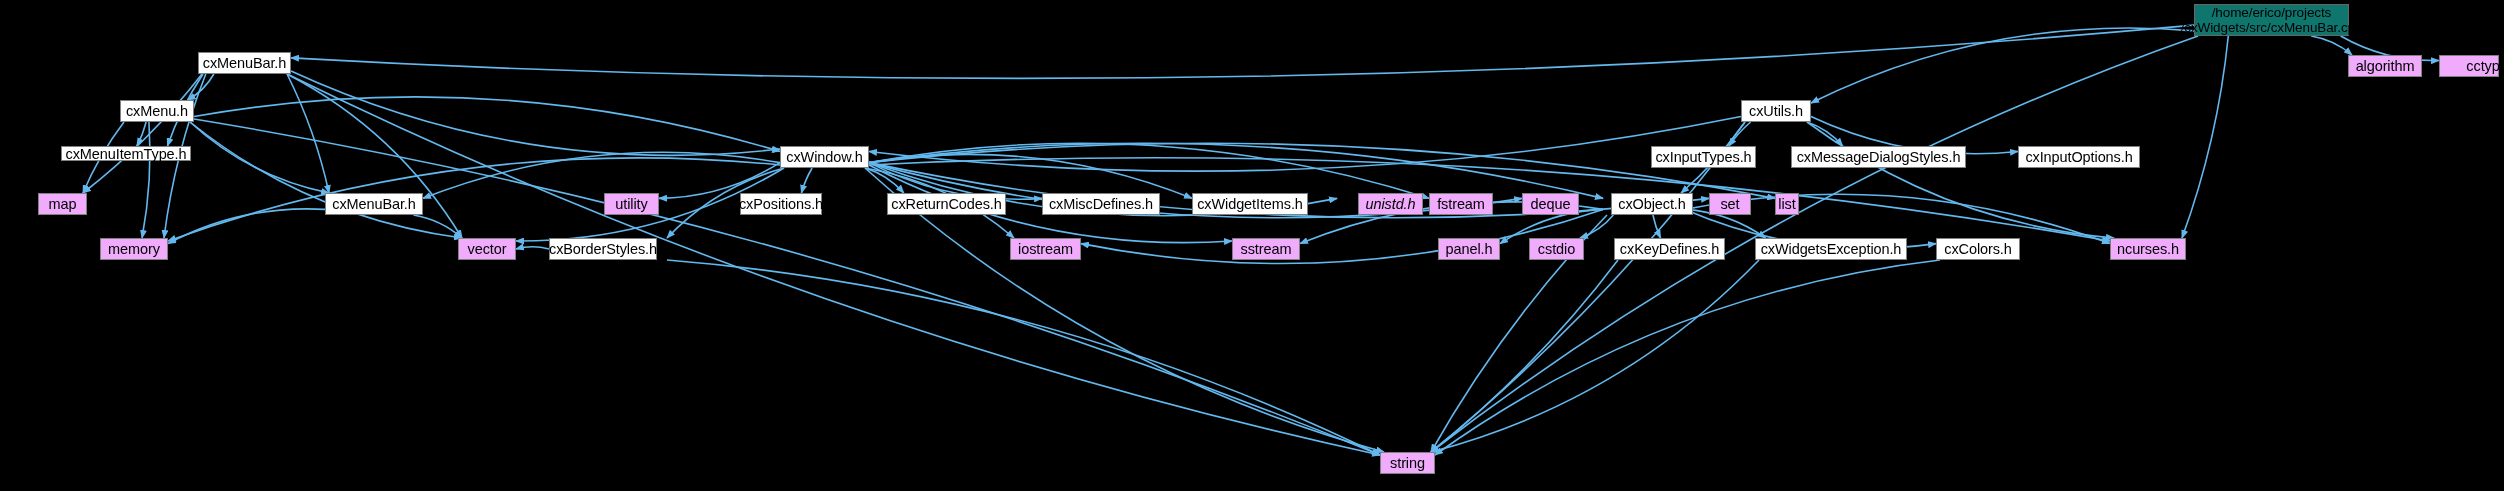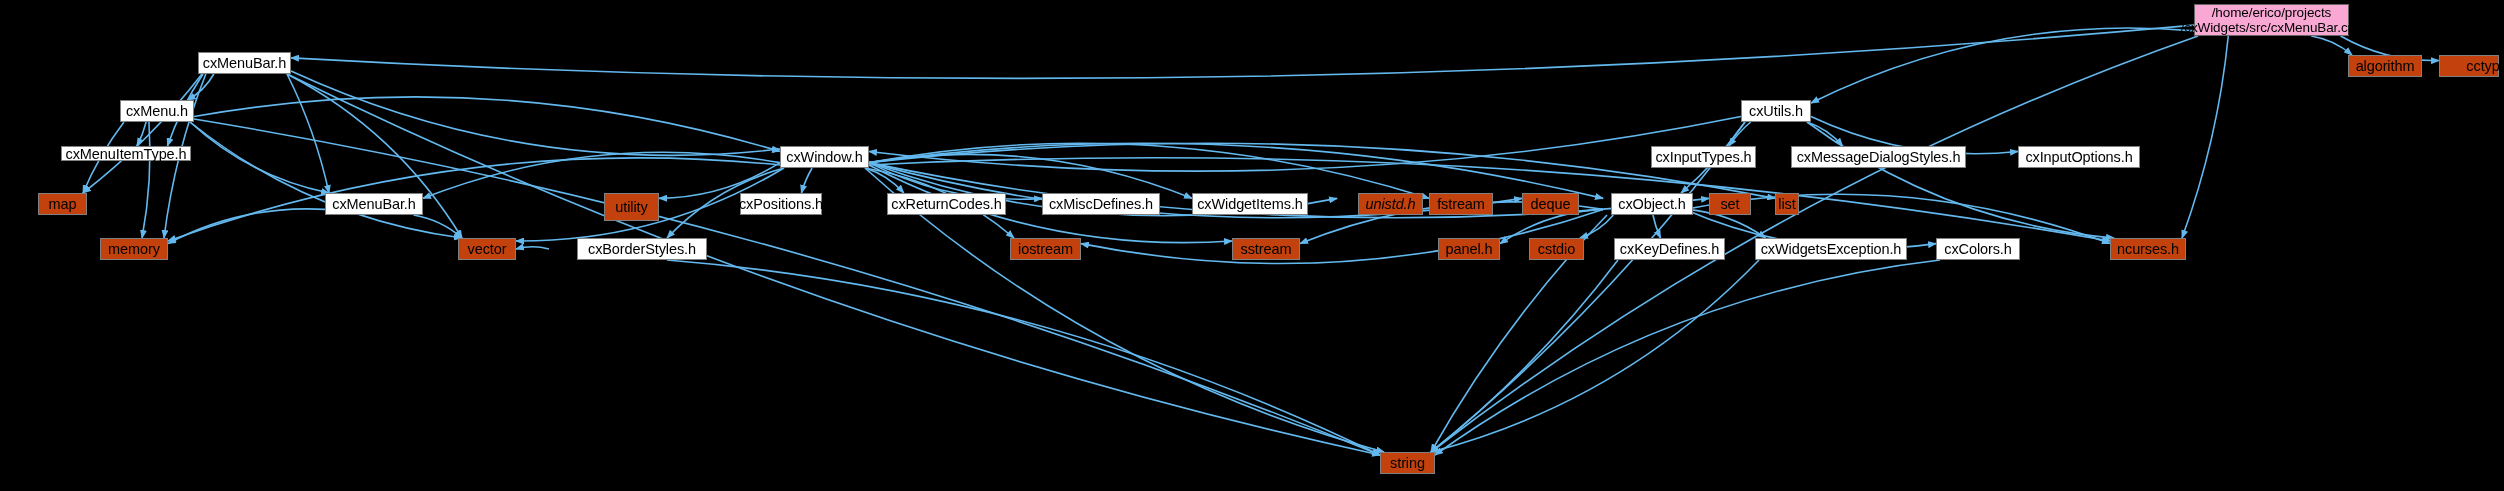--- a/index.html
+++ b/index.html
@@ -20,22 +20,22 @@
     justify-content:center;
     text-align:center;
     border:1px solid #808080;
     color:#000000;
     font-size:14.5px;
     line-height:16px;
     white-space:pre;
     letter-spacing:-0.1px;
   }
   .node.hdr{background:#ffffff;}
-  .node.sys{background:#c2410c;}
-  .node.root{background:#f9a8d4;border:1px solid #666;font-size:13.5px;line-height:15px;}
+  .node.sys{background:#f0abfc;}
+  .node.root{background:#0f766e;border:1px solid #666;font-size:13.5px;line-height:15px;}
 </style>
 </head>
 <body>
 
 <div id="canvas">
   <svg id="edges" viewBox="0 0 2504 491" xmlns="http://www.w3.org/2000/svg">
       <defs>
         <marker id="arr" markerWidth="9" markerHeight="7" refX="8" refY="3.5" orient="auto" markerUnits="userSpaceOnUse">
           <path d="M0,0 L9,3.5 L0,7 z" fill="#63b8ee"></path>
         </marker>
@@ -112,34 +112,34 @@
       <div class="node hdr" style="left: 198px; top: 52px; width: 93px; height: 22px;">cxMenuBar.h</div>
       <div class="node hdr" style="left: 120px; top: 100px; width: 74px; height: 22px;">cxMenu.h</div>
       <div class="node hdr" style="left: 1741px; top: 100px; width: 70px; height: 22px;">cxUtils.h</div>
       <div class="node hdr" style="left: 61px; top: 146px; width: 130px; height: 15px;">cxMenuItemType.h</div>
       <div class="node hdr" style="left: 780px; top: 146px; width: 89px; height: 22px;">cxWindow.h</div>
       <div class="node hdr" style="left: 1651px; top: 146px; width: 105px; height: 22px;">cxInputTypes.h</div>
       <div class="node hdr" style="left: 1791px; top: 146px; width: 175px; height: 22px;">cxMessageDialogStyles.h</div>
       <div class="node hdr" style="left: 2018px; top: 146px; width: 122px; height: 22px;">cxInputOptions.h</div>
       <div class="node sys" style="left: 38px; top: 193px; width: 49px; height: 22px;">map</div>
       <div class="node hdr" style="left: 325px; top: 193px; width: 98px; height: 22px;">cxMenuBar.h</div>
-      <div class="node sys" style="left: 604px; top: 193px; width: 55px; height: 28px;">utility</div>
+      <div class="node sys" style="left: 604px; top: 193px; width: 55px; height: 22px;">utility</div>
       <div class="node hdr" style="left: 740px; top: 193px; width: 82px; height: 22px;">cxPositions.h</div>
       <div class="node hdr" style="left: 887px; top: 193px; width: 119px; height: 22px;">cxReturnCodes.h</div>
       <div class="node hdr" style="left: 1042px; top: 193px; width: 118px; height: 22px;">cxMiscDefines.h</div>
       <div class="node hdr" style="left: 1192px; top: 193px; width: 116px; height: 22px;">cxWidgetItems.h</div>
       <div class="node sys" style="left: 1358px; top: 193px; width: 65px; height: 22px; font-style: italic;">unistd.h</div>
       <div class="node sys" style="left: 1429px; top: 193px; width: 64px; height: 22px;">fstream</div>
       <div class="node sys" style="left: 1522px; top: 193px; width: 57px; height: 22px;">deque</div>
       <div class="node hdr" style="left: 1603px; top: 193px; width: 82px; height: 22px; margin-left: 8px;">cxObject.h</div>
       <div class="node sys" style="left: 1709px; top: 193px; width: 42px; height: 22px;">set</div>
       <div class="node sys" style="left: 1775px; top: 193px; width: 24px; height: 22px;">list</div>
       <div class="node sys" style="left: 100px; top: 238px; width: 68px; height: 22px;">memory</div>
       <div class="node sys" style="left: 458px; top: 238px; width: 58px; height: 22px;">vector</div>
-      <div class="node hdr" style="left: 549px; top: 238px; width: 130px; height: 22px; margin-left: 28px;">cxBorderStyles.h</div>
+      <div class="node hdr" style="left: 549px; top: 238px; width: 108px; height: 22px;">cxBorderStyles.h</div>
       <div class="node sys" style="left: 1010px; top: 238px; width: 71px; height: 22px;">iostream</div>
       <div class="node sys" style="left: 1232px; top: 238px; width: 68px; height: 22px;">sstream</div>
       <div class="node sys" style="left: 1438px; top: 238px; width: 62px; height: 22px;">panel.h</div>
       <div class="node sys" style="left: 1529px; top: 238px; width: 55px; height: 22px;">cstdio</div>
       <div class="node hdr" style="left: 1614px; top: 238px; width: 111px; height: 22px; text-align: center;">cxKeyDefines.h</div>
       <div class="node hdr" style="left: 1755px; top: 238px; width: 152px; height: 22px;">cxWidgetsException.h</div>
       <div class="node hdr" style="left: 1936px; top: 238px; width: 84px; height: 22px;">cxColors.h</div>
       <div class="node sys" style="left: 2110px; top: 238px; width: 76px; height: 22px;">ncurses.h</div>
       <div class="node sys" style="left: 1380px; top: 452px; width: 55px; height: 22px;">string</div>
     </div>

